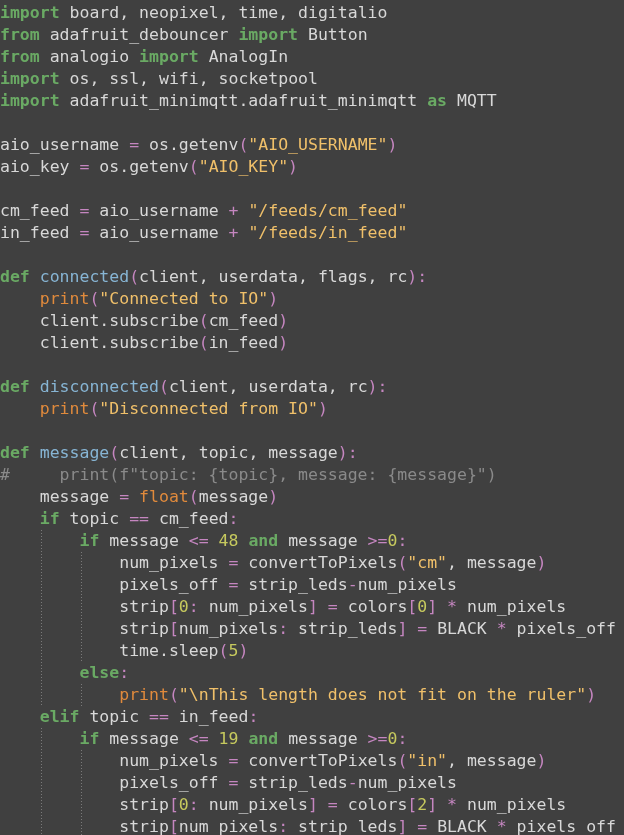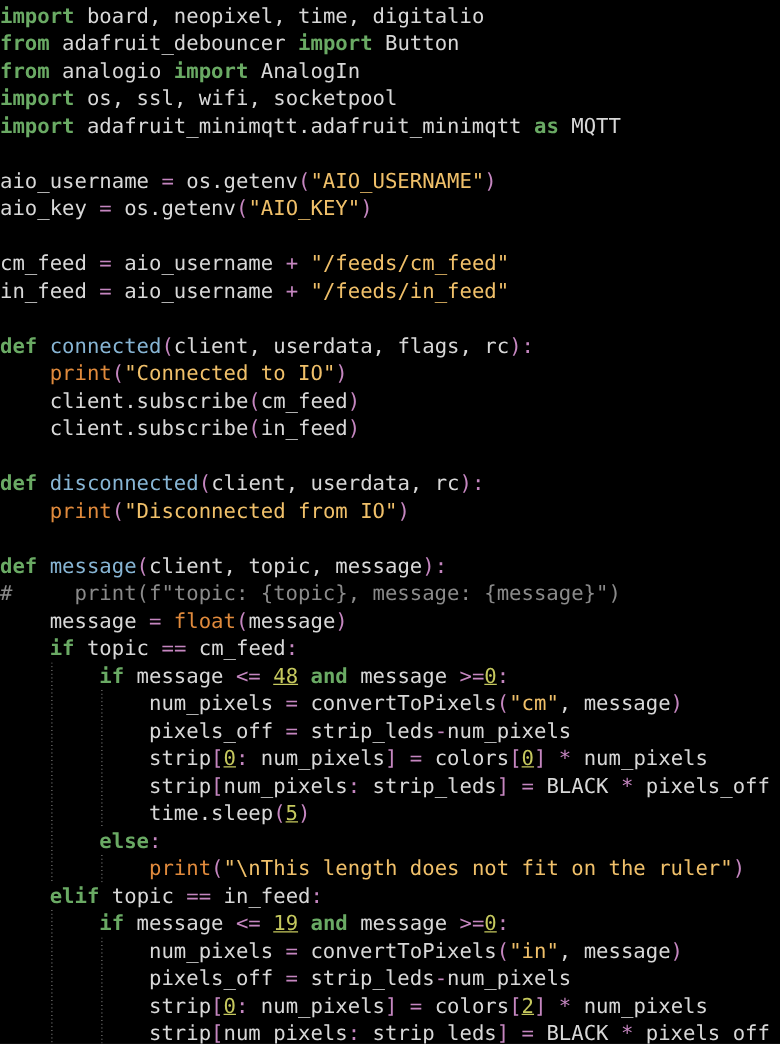--- a/index.html
+++ b/index.html
@@ -4,21 +4,21 @@
 <style>
   html, body {
     margin: 0;
     padding: 0;
     background: #222222;
   }
   #editor {
     position: relative;
     width: 624px;
     height: 835px;
-    background: #000000;
+    background: #404040;
     overflow: hidden;
     font-family: "DejaVu Sans Mono", "Liberation Mono", monospace;
     font-size: 16.5px;
     line-height: 22px;
     letter-spacing: 0px;
     -webkit-font-smoothing: antialiased;
   }
   #code {
     position: absolute;
     top: 2px;
@@ -29,21 +29,21 @@
   .line {
     height: 22px;
     white-space: pre;
     color: #d8d8d8;
   }
   
   .kw   { color: #6aaa64; font-weight: bold; }   
   .fn   { color: #87b5d4; }                      
   .bi   { color: #e08a3c; text-align: center; }                      
   .str  { color: #f0c06a; }                      
-  .num  { color: #c6c95e; text-decoration: underline; }                      
+  .num  { color: #c6c95e; }                      
   .op   { color: #c586c0; }                      
   .pn   { color: #c586c0; }                      
   .cm   { color: #8a8a8a; }                      
   .pl   { color: #d8d8d8; }                      
   .pu   { color: #d8d8d8; }                      
 
   
   .guide {
     position: absolute;
     width: 1px;

